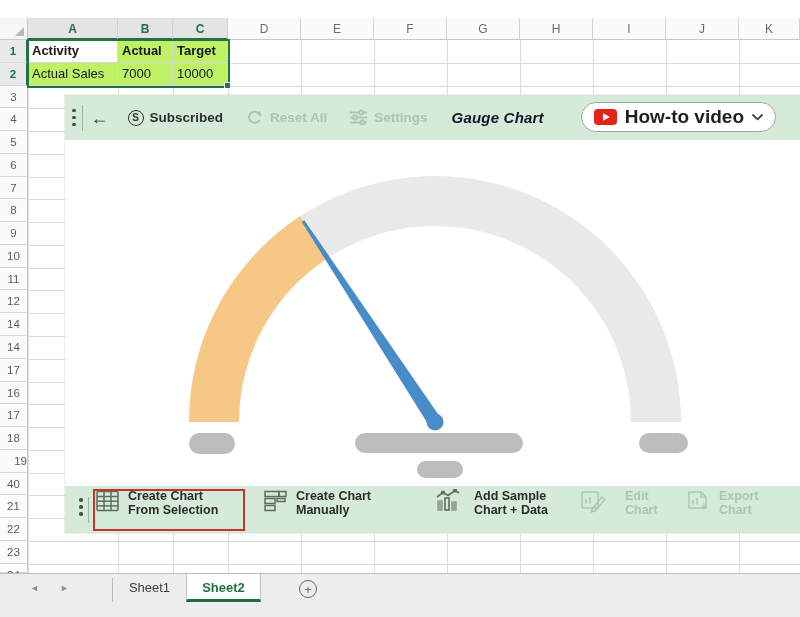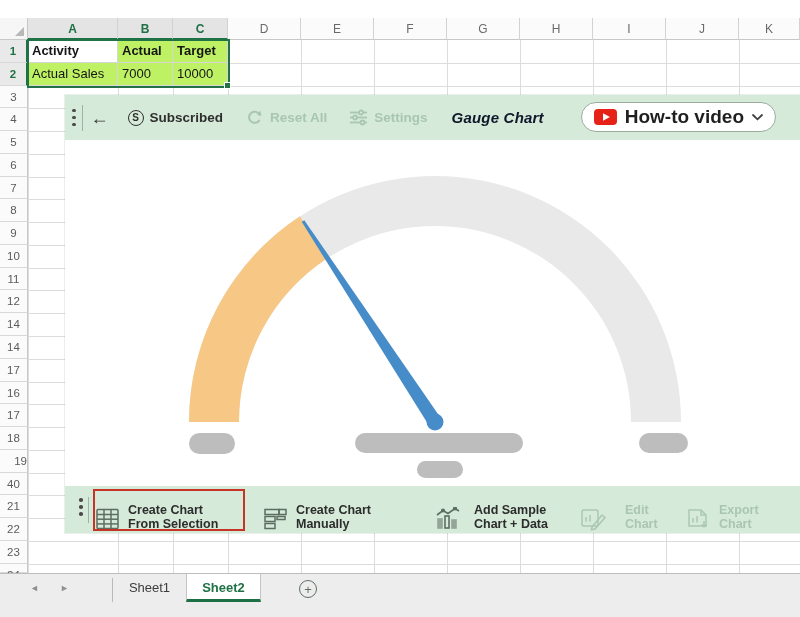--- a/index.html
+++ b/index.html
@@ -45,21 +45,21 @@
   .tlabel{font-size:13.5px;font-weight:600;color:#2e2e2e;margin-left:6px;}
   .tlabel.dis{color:#a9c6b2;}
   .ticon{margin-left:22px;display:flex;align-items:center;}
   .paneltitle{font-size:15px;font-weight:bold;font-style:italic;color:#0f172a;margin-left:24px;letter-spacing:.2px;}
   .videobtn{position:absolute;right:24px;top:7px;height:30px;border:1px solid #9aab9e;border-radius:16px;background:#fff;
     display:flex;align-items:center;gap:8px;padding:0 12px;cursor:pointer;}
   .videobtn span{font-size:19px;font-weight:600;color:#1f1f1f;}
 
   #gaugeSvg{position:absolute;left:0;top:45px;}
 
-  .actbtn{position:absolute;top:394px;height:42px;display:flex;align-items:flex-end;gap:7px;}
+  .actbtn{position:absolute;top:394px;height:42px;display:flex;align-items:flex-start;gap:7px;}
   .actbtn .lbl{font-size:12.5px;font-weight:600;line-height:14px;color:#2c2c2c;white-space:nowrap;}
   .actbtn.disabled .lbl{color:#a9c6b2;}
   .redbox{position:absolute;left:28px;top:394px;width:152px;height:42px;border:2.5px solid #c63327;}
 
   
   #tabbar{position:absolute;left:0;top:573px;width:800px;height:44px;background:#ededed;border-top:1px solid #bdbdbd;z-index:6;}
   .navarrow{position:absolute;top:9px;font-size:9px;color:#8f8f8f;}
   .tabsep{position:absolute;left:112px;top:4px;width:1px;height:24px;background:#b9b9b9;}
   .sheettab{position:absolute;top:0;height:28px;line-height:28px;text-align:center;font-size:13px;color:#3c3c3c;cursor:pointer;}
   .sheettab.active{background:#fff;color:#1e7145;font-weight:bold;border-left:1px solid #c4c4c4;border-right:1px solid #c4c4c4;

